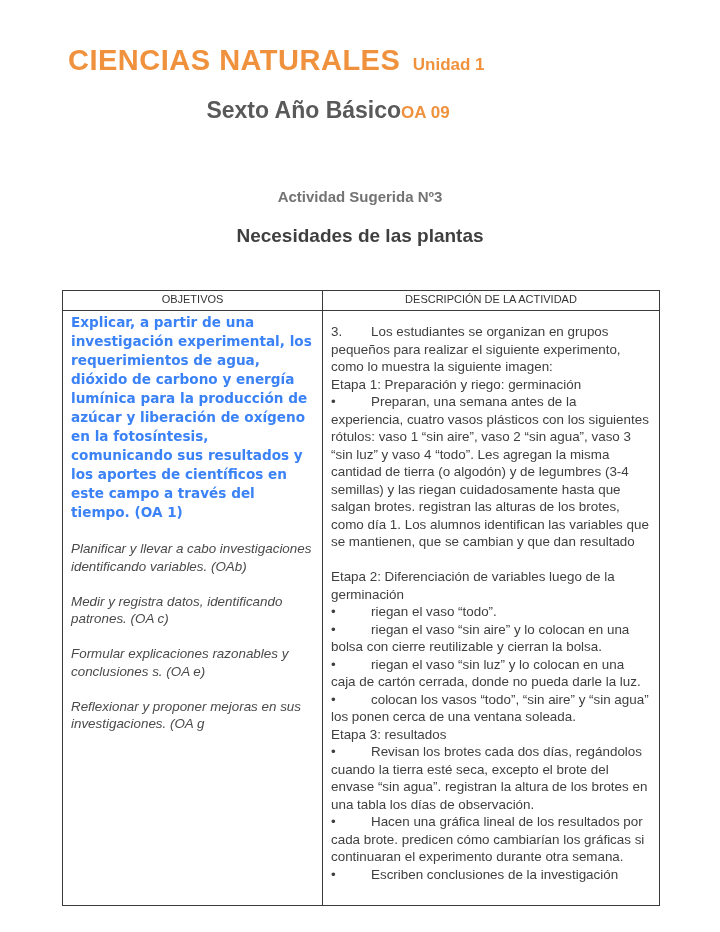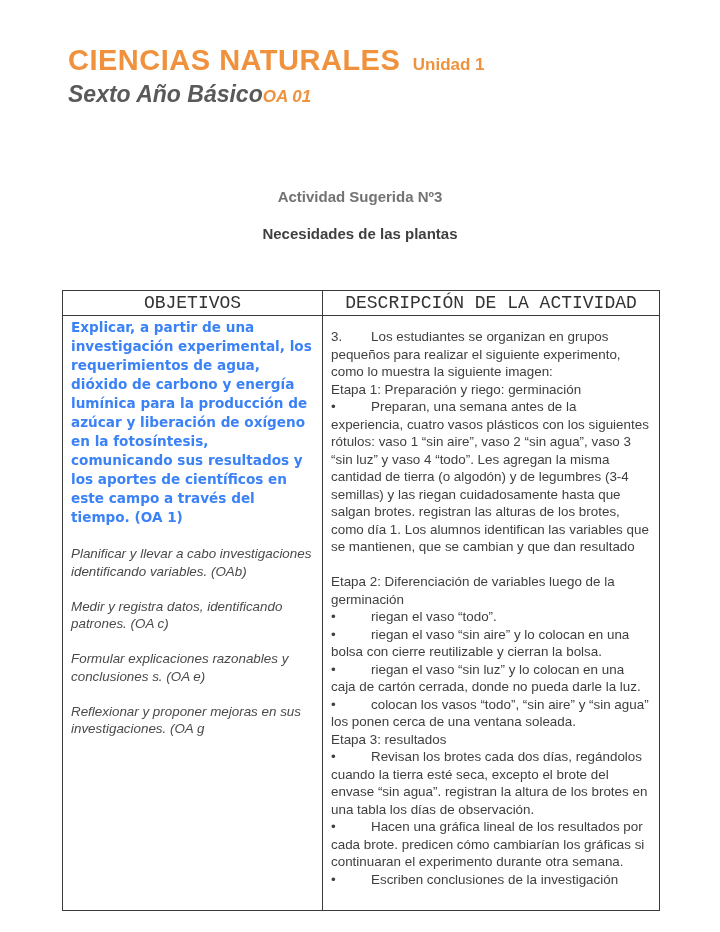--- a/index.html
+++ b/index.html
@@ -32,26 +32,25 @@
     color: #f0923d;
     letter-spacing: 0.5px;
   }
   .unit-label {
     font-size: 17px;
     font-weight: bold;
     color: #f0923d;
     margin-left: 8px;
   }
   .grade-line {
-    margin-top: 4px;
+    margin-top: 20px;
     display: flex;
-    justify-content: flex-start;
+    justify-content: center;
     align-items: baseline;
     width: 520px;
-    font-style: italic;
   }
   .grade-title {
     font-size: 23px;
     font-weight: bold;
     color: #595959;
   }
   .oa-code {
     font-size: 17px;
     font-weight: bold;
     color: #f0923d;
@@ -62,47 +61,46 @@
     top: 188px;
     width: 720px;
     text-align: center;
   }
   .activity-title {
     font-size: 15px;
     font-weight: bold;
     color: #737373;
   }
   .activity-subtitle {
-    font-size: 15px;
+    font-size: 19px;
     font-weight: bold;
     color: #3f3f3f;
     margin-top: 20px;
   }
   .doc-table {
     position: absolute;
     left: 62px;
     top: 290px;
     width: 597px;
     border-collapse: collapse;
     table-layout: fixed;
   }
   .doc-table th, .doc-table td {
     border: 1px solid #3a3a3a;
     vertical-align: top;
   }
   .col-objectives { width: 260px; }
   .col-description { width: 337px; }
   .doc-table th {
-    font-size: 18px;
+    font-size: 11px;
     font-weight: normal;
     color: #333333;
     text-align: center;
     padding: 2px 20px;
     height: 15px;
-    font-family: Liberation Mono, monospace;
   }
   td.objectives-cell {
     padding: 2px 8px 6px 8px;
   }
   td.description-cell {
     padding: 12px 7px 22px 8px;
     height: 536px;
   }
   .prewrap {
     white-space: pre-wrap;
@@ -137,21 +135,21 @@
 
 <div class="page">
 
   <div class="header-block">
     <div class="title-line">
       <span class="subject-title">CIENCIAS NATURALES</span>
       <span class="unit-label">Unidad 1</span>
     </div>
     <div class="grade-line">
       <span class="grade-title">Sexto Año Básico</span>
-      <span class="oa-code">OA 01</span>
+      <span class="oa-code">OA 09</span>
     </div>
   </div>
 
   <div class="activity-block">
     <div class="activity-title">Actividad Sugerida Nº3</div>
     <div class="activity-subtitle">Necesidades de las plantas</div>
   </div>
 
   <table class="doc-table">
     <colgroup>

